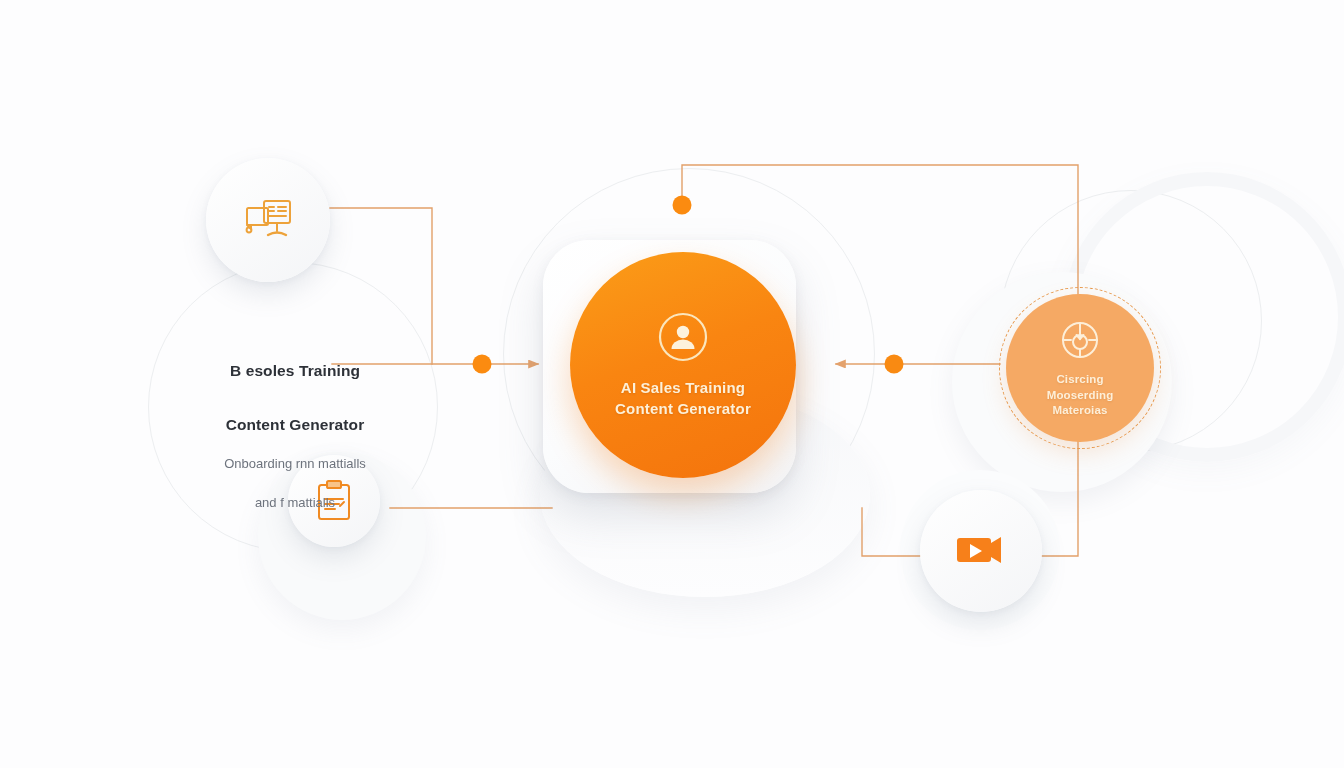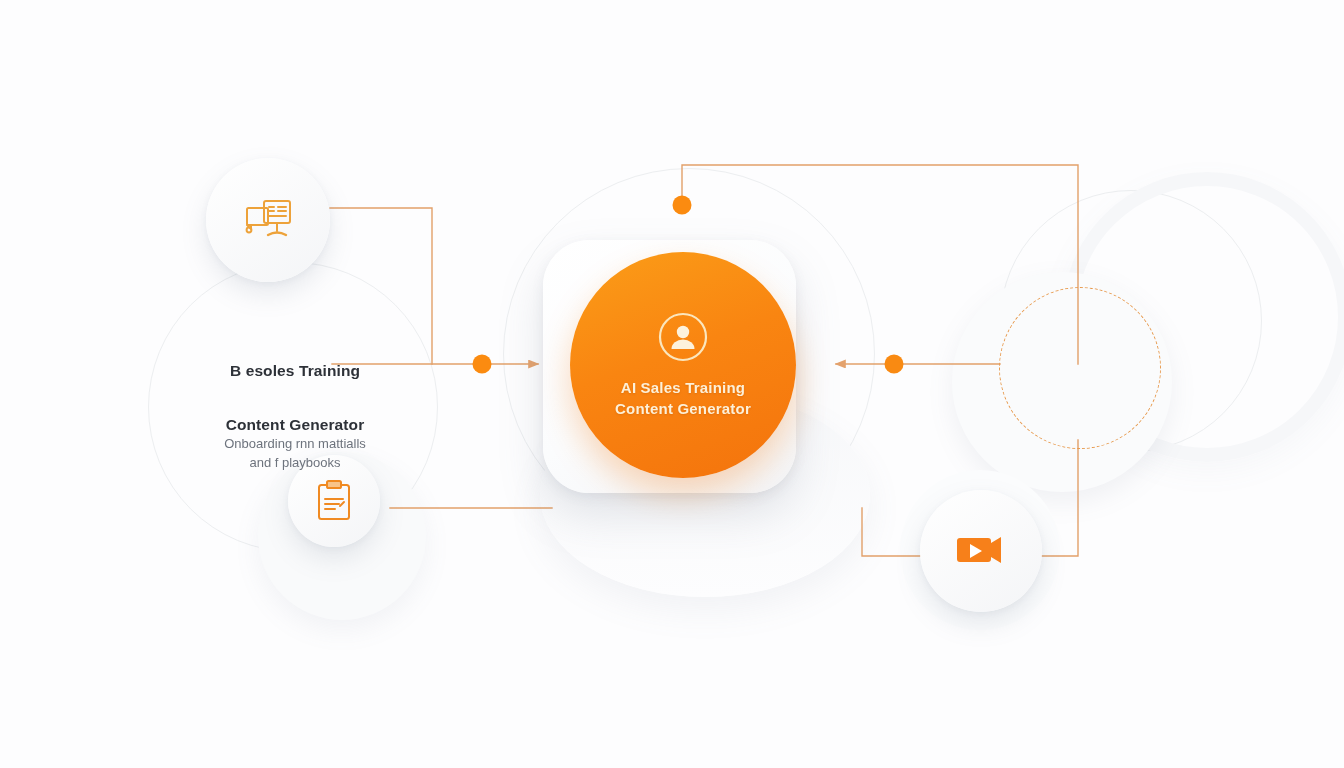--- a/index.html
+++ b/index.html
@@ -64,21 +64,21 @@
   #chip-presentation { left:206px; top:158px; width:124px; height:124px; }
   #chip-clipboard    { left:288px; top:455px; width:92px;  height:92px;  }
   #chip-video        { left:920px; top:490px; width:122px; height:122px; }
 
   
   #left-text {
     position:absolute; left:160px; top:326px; width:270px;
     text-align:center; color:#2d3138;
   }
   #left-text .t1 { font-size:15.5px; font-weight:700; line-height:19px; letter-spacing:.1px;margin-top:35px; }
-  #left-text .t2 { font-size:13px; font-weight:400; line-height:18px; color:#6d737d; margin-top:1px; }
+  #left-text .t2 { font-size:13px; font-weight:400; line-height:18px; color:#6d737d; margin-top:21px; }
 
   
   #center-card {
     position:absolute; left:543px; top:240px; width:253px; height:253px;
     border-radius:46px;
     background:linear-gradient(150deg,#ffffff 0%,#fbfcfd 55%,#f3f4f6 100%);
     box-shadow:0 22px 46px rgba(110,122,140,.18), 0 4px 12px rgba(110,122,140,.10);
   }
   #center-orb {
     position:absolute; left:570px; top:252px; width:226px; height:226px;
@@ -187,31 +187,47 @@
     <svg width="54" height="34" viewBox="0 0 54 34">
       <path d="M3,7 a3,3 0 0 1 3,-3 h28 a3,3 0 0 1 3,3 v2 l10,-6 v26 l-10,-6 v2 a3,3 0 0 1 -3,3 h-28 a3,3 0 0 1 -3,-3 z" fill="#f7801a"></path>
       <path d="M16,10 L28,17 L16,24 z" fill="#ffffff"></path>
     </svg>
   </div>
 
   <div id="left-text">
     <div class="t1">B esoles Training</div>
     <div class="t1">Content Generator</div>
     <div class="t2">Onboarding rnn mattialls</div>
-    <div class="t2">and f playbooks</div>
+    <div class="t2">and f mattialls</div>
   </div>
 
   <div id="center-card"></div>
   <div id="center-orb">
     <svg width="52" height="52" viewBox="0 0 52 52">
       <circle cx="26" cy="26" r="23" fill="none" stroke="#fbe6bd" stroke-width="2.2"></circle>
       <circle cx="26" cy="21" r="6.2" fill="#fdf2dc"></circle>
       <path d="M14.5,38 a11.5,9.5 0 0 1 23,0 z" fill="#fdf2dc"></path>
     </svg>
     <div class="orb-label">
       <div>AI Sales Training</div>
       <div>Content Generator</div>
     </div>
   </div>
 
   <div id="right-dashed"></div>
+  <div id="right-orb">
+    <svg width="46" height="46" viewBox="0 0 46 46">
+      <g fill="none" stroke="#fdefd9" stroke-width="2" stroke-linecap="round">
+        <circle cx="23" cy="23" r="17"></circle>
+        <circle cx="23" cy="25" r="7"></circle>
+        <path d="M23,6 L23,14 M23,32 L23,40 M6,23 L14,23 M32,23 L40,23"></path>
+        <path d="M23,8 L23,22"></path>
+        <path d="M19.5,18 L23,22 L26.5,18"></path>
+      </g>
+    </svg>
+    <div class="orb-label">
+      <div>Cisrcing</div>
+      <div>Mooserding</div>
+      <div>Materoias</div>
+    </div>
+  </div>
 
 </div>
 
 </body></html>

